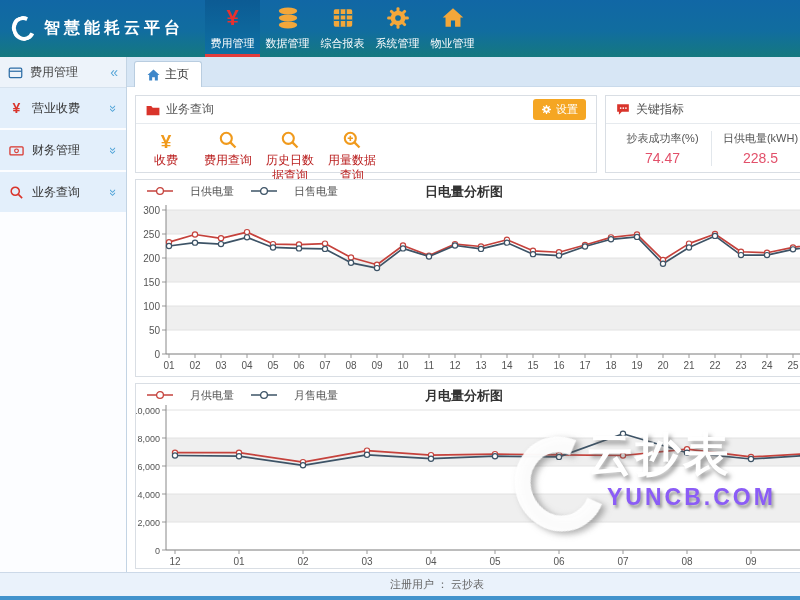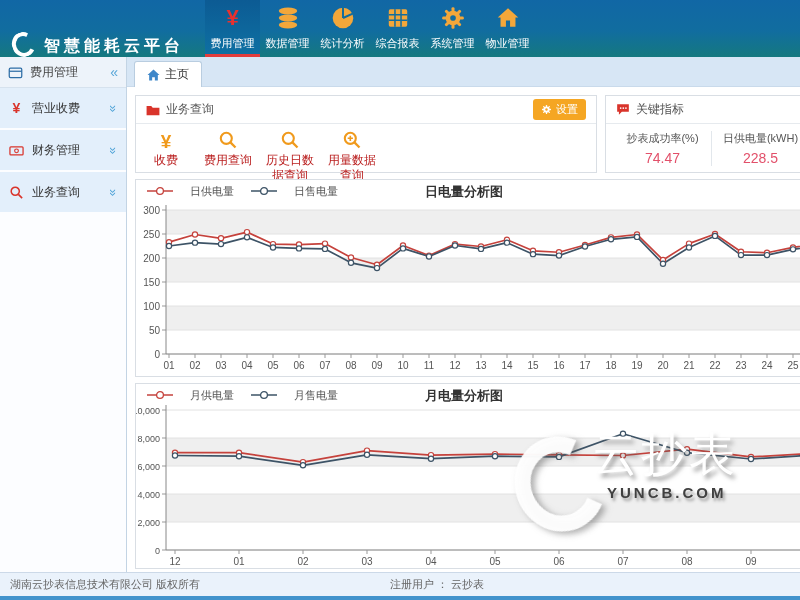--- a/index.html
+++ b/index.html
@@ -4,21 +4,21 @@
 <style>
   html,body{margin:0;padding:0;}
   body{width:800px;height:600px;position:relative;overflow:hidden;background:#ffffff;
        font-family:"Liberation Sans",sans-serif;font-size:12px;color:#333;}
   svg{font-family:inherit;}
 
   
   .header{position:absolute;left:0;top:0;width:800px;height:57px;
           background:linear-gradient(180deg,#1167a5 0%,#116d9f 55%,#15797f 100%);
           display:flex;align-items:stretch;}
-  .logo{width:205px;display:flex;align-items:flex-end;padding-left:12px;box-sizing:border-box;gap:9px;}
+  .logo{width:205px;display:flex;align-items:center;padding-left:12px;box-sizing:border-box;gap:9px;}
   .crescent{width:15px;height:17px;border:4px solid #fff;border-right-color:transparent;
             border-radius:50%;transform:rotate(-20deg);}
   .app-title{color:#fff;font-size:16px;font-weight:bold;letter-spacing:4px;white-space:nowrap;}
   .topnav{display:flex;}
   .nav-item{width:55px;display:flex;flex-direction:column;align-items:center;justify-content:flex-end;
             padding-bottom:6px;position:relative;cursor:pointer;}
   .nav-item .nav-icon{height:30px;display:flex;align-items:center;justify-content:center;margin-bottom:3px;}
   .nav-item .nav-label{color:#fff;font-size:11px;white-space:nowrap;}
   .nav-item.active{background:linear-gradient(180deg,#0c5b94,#0e71a3);}
   .nav-item.active::after{content:"";position:absolute;left:0;right:0;bottom:0;height:3px;background:#e23c3c;}
@@ -76,23 +76,23 @@
   .legend-item{display:flex;align-items:center;gap:16px;font-size:11px;color:#555;cursor:pointer;}
   .chartsvg{display:block;}
 
   
   .watermark{position:absolute;left:505px;top:408px;width:295px;height:150px;z-index:40;
              pointer-events:none;}
   .wm-crescent{position:absolute;left:10px;top:28px;width:58px;height:64px;
                border:16px solid rgba(255,255,255,.96);border-right-color:transparent;
                border-radius:50%;transform:rotate(-22deg);
                filter:drop-shadow(3px 4px 3px rgba(90,90,90,.5));}
-  .wm-text{position:absolute;left:88px;top:16px;font-size:46px;font-weight:normal;color:#fff;
+  .wm-text{position:absolute;left:82px;top:16px;font-size:46px;font-weight:bold;color:#fff;
            letter-spacing:2px;text-shadow:3px 4px 4px rgba(90,90,90,.55);white-space:nowrap;text-align:center;}
-  .wm-sub{position:absolute;left:102px;top:76px;font-size:15px;font-weight:bold;color:#404040;
+  .wm-sub{position:absolute;left:102px;top:76px;font-size:23px;font-weight:bold;color:#8b5cf6;
           letter-spacing:3px;text-shadow:2px 3px 3px rgba(90,90,90,.55);}
 
   
   .footer{position:absolute;left:0;bottom:0;width:800px;height:28px;}
   .footer-inner{height:24px;background:#eaf2fb;border-top:1px solid #ccd9e8;position:relative;
                 display:flex;align-items:center;font-size:11px;color:#666;box-sizing:border-box;}
   .footer-left{margin-left:10px;}
   .footer-right{position:absolute;left:390px;}
   .footer-bar{height:4px;background:#4293cc;}
 </style>
@@ -113,29 +113,20 @@
     </div>
     <div class="nav-item">
       <div class="nav-icon">
         <svg width="26" height="26" viewBox="0 0 24 24">
           <ellipse cx="12" cy="5.6" rx="8.5" ry="3.2" fill="#f3a73a"></ellipse>
           <ellipse cx="12" cy="12" rx="8.5" ry="3.2" fill="#f3a73a"></ellipse>
           <ellipse cx="12" cy="18.4" rx="8.5" ry="3.2" fill="#f3a73a"></ellipse>
         </svg>
       </div>
       <div class="nav-label">数据管理</div>
-    </div>
-    <div class="nav-item">
-      <div class="nav-icon">
-        <svg width="26" height="26" viewBox="0 0 24 24">
-          <circle cx="12" cy="12" r="9.5" fill="#f3a73a"></circle>
-          <path d="M12 12 L12 1.5 M12 12 L22 7.5" stroke="#116d9f" stroke-width="1.8" fill="none"></path>
-        </svg>
-      </div>
-      <div class="nav-label">统计分析</div>
     </div>
     <div class="nav-item">
       <div class="nav-icon">
         <svg width="26" height="26" viewBox="0 0 24 24">
           <rect x="3.5" y="4" width="17" height="16" rx="1.5" fill="#f3a73a"></rect>
           <path d="M3.5 9 h17 M3.5 14 h17 M9.2 4 v16 M14.8 4 v16" stroke="#116d9f" stroke-width="1.4"></path>
         </svg>
       </div>
       <div class="nav-label">综合报表</div>
     </div>
@@ -540,17 +531,16 @@
 </div>
 
 <div class="watermark">
   <div class="wm-crescent"></div>
   <div class="wm-text">云抄表</div>
   <div class="wm-sub">YUNCB.COM</div>
 </div>
 
 <div class="footer">
   <div class="footer-inner">
-    <span class="footer-left">湖南云抄表信息技术有限公司  版权所有</span>
     <span class="footer-right">注册用户 ：  云抄表</span>
   </div>
   <div class="footer-bar"></div>
 </div>
 
 </body></html>

